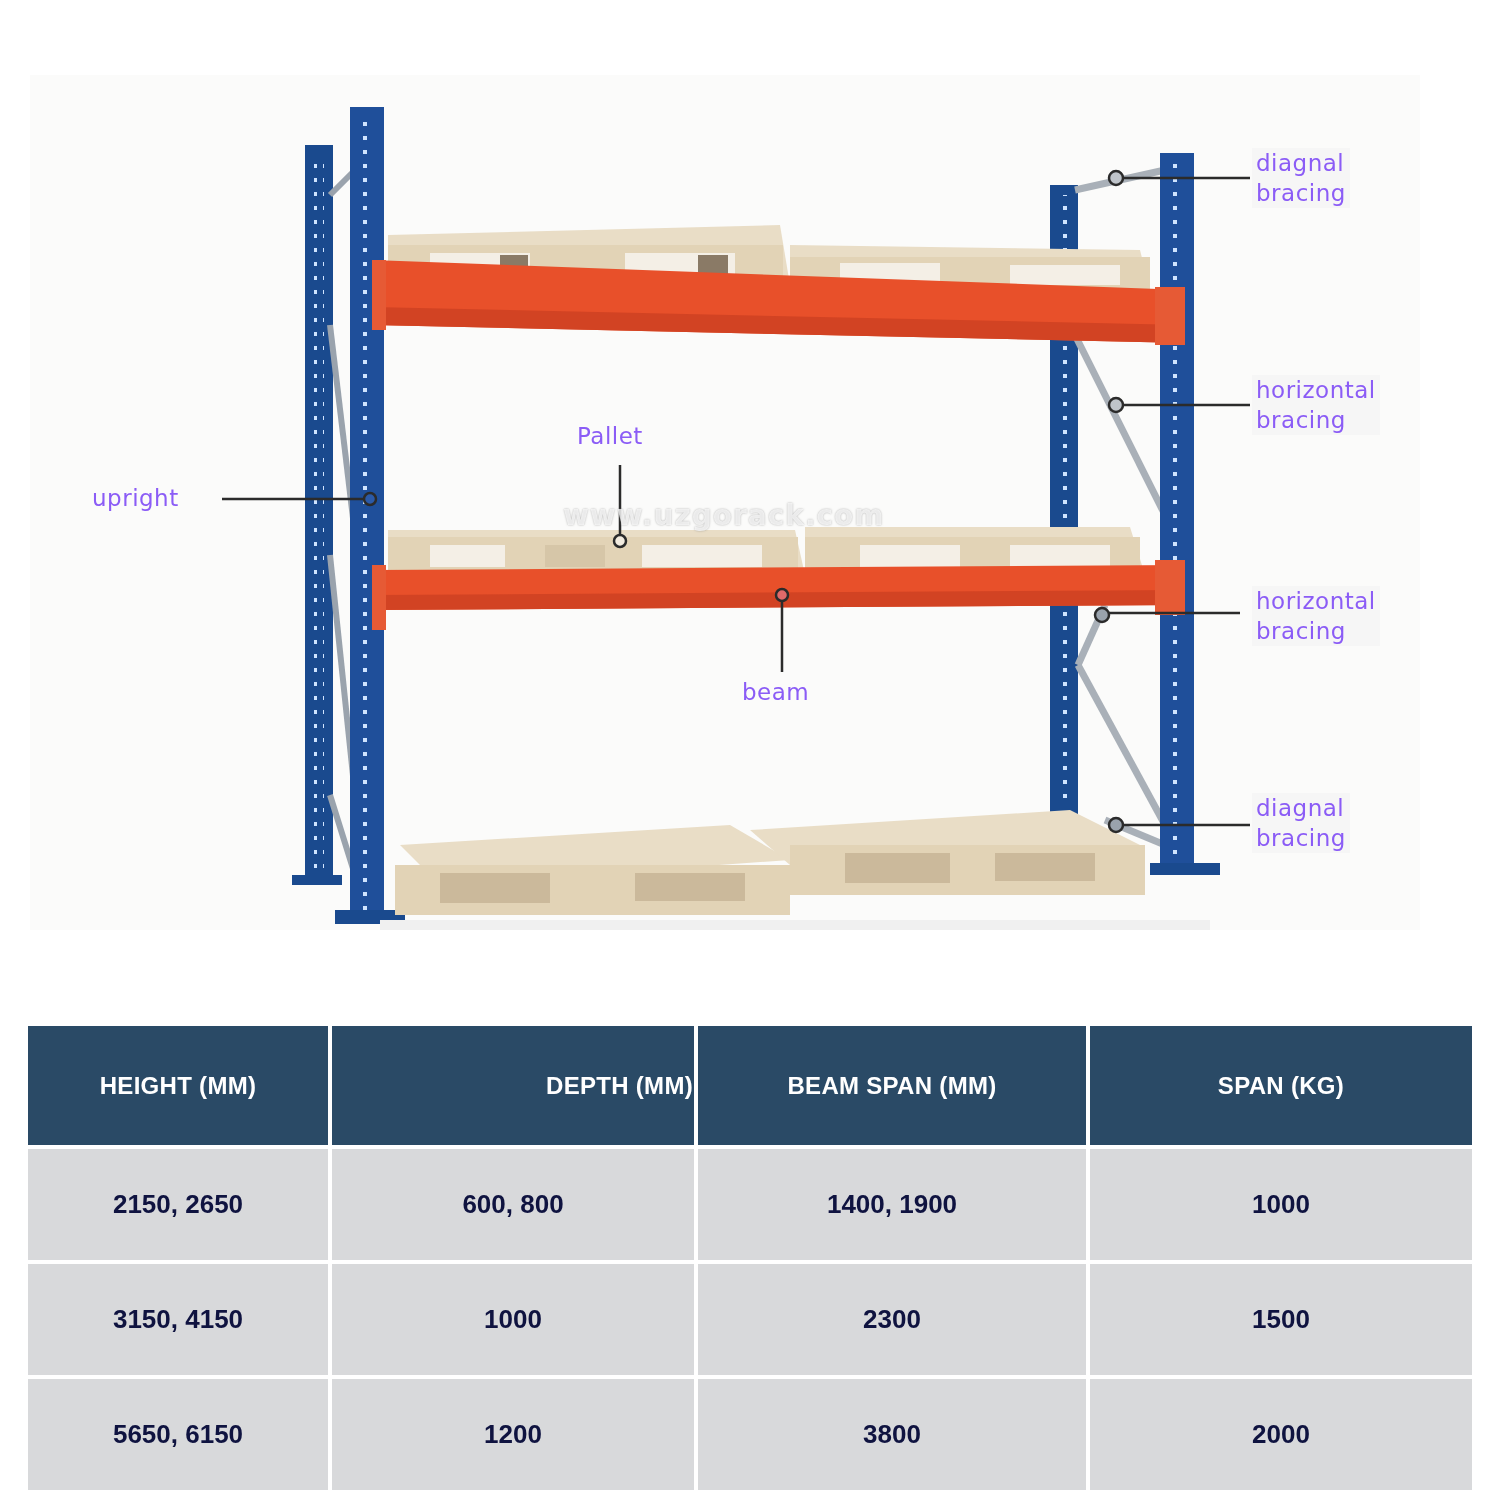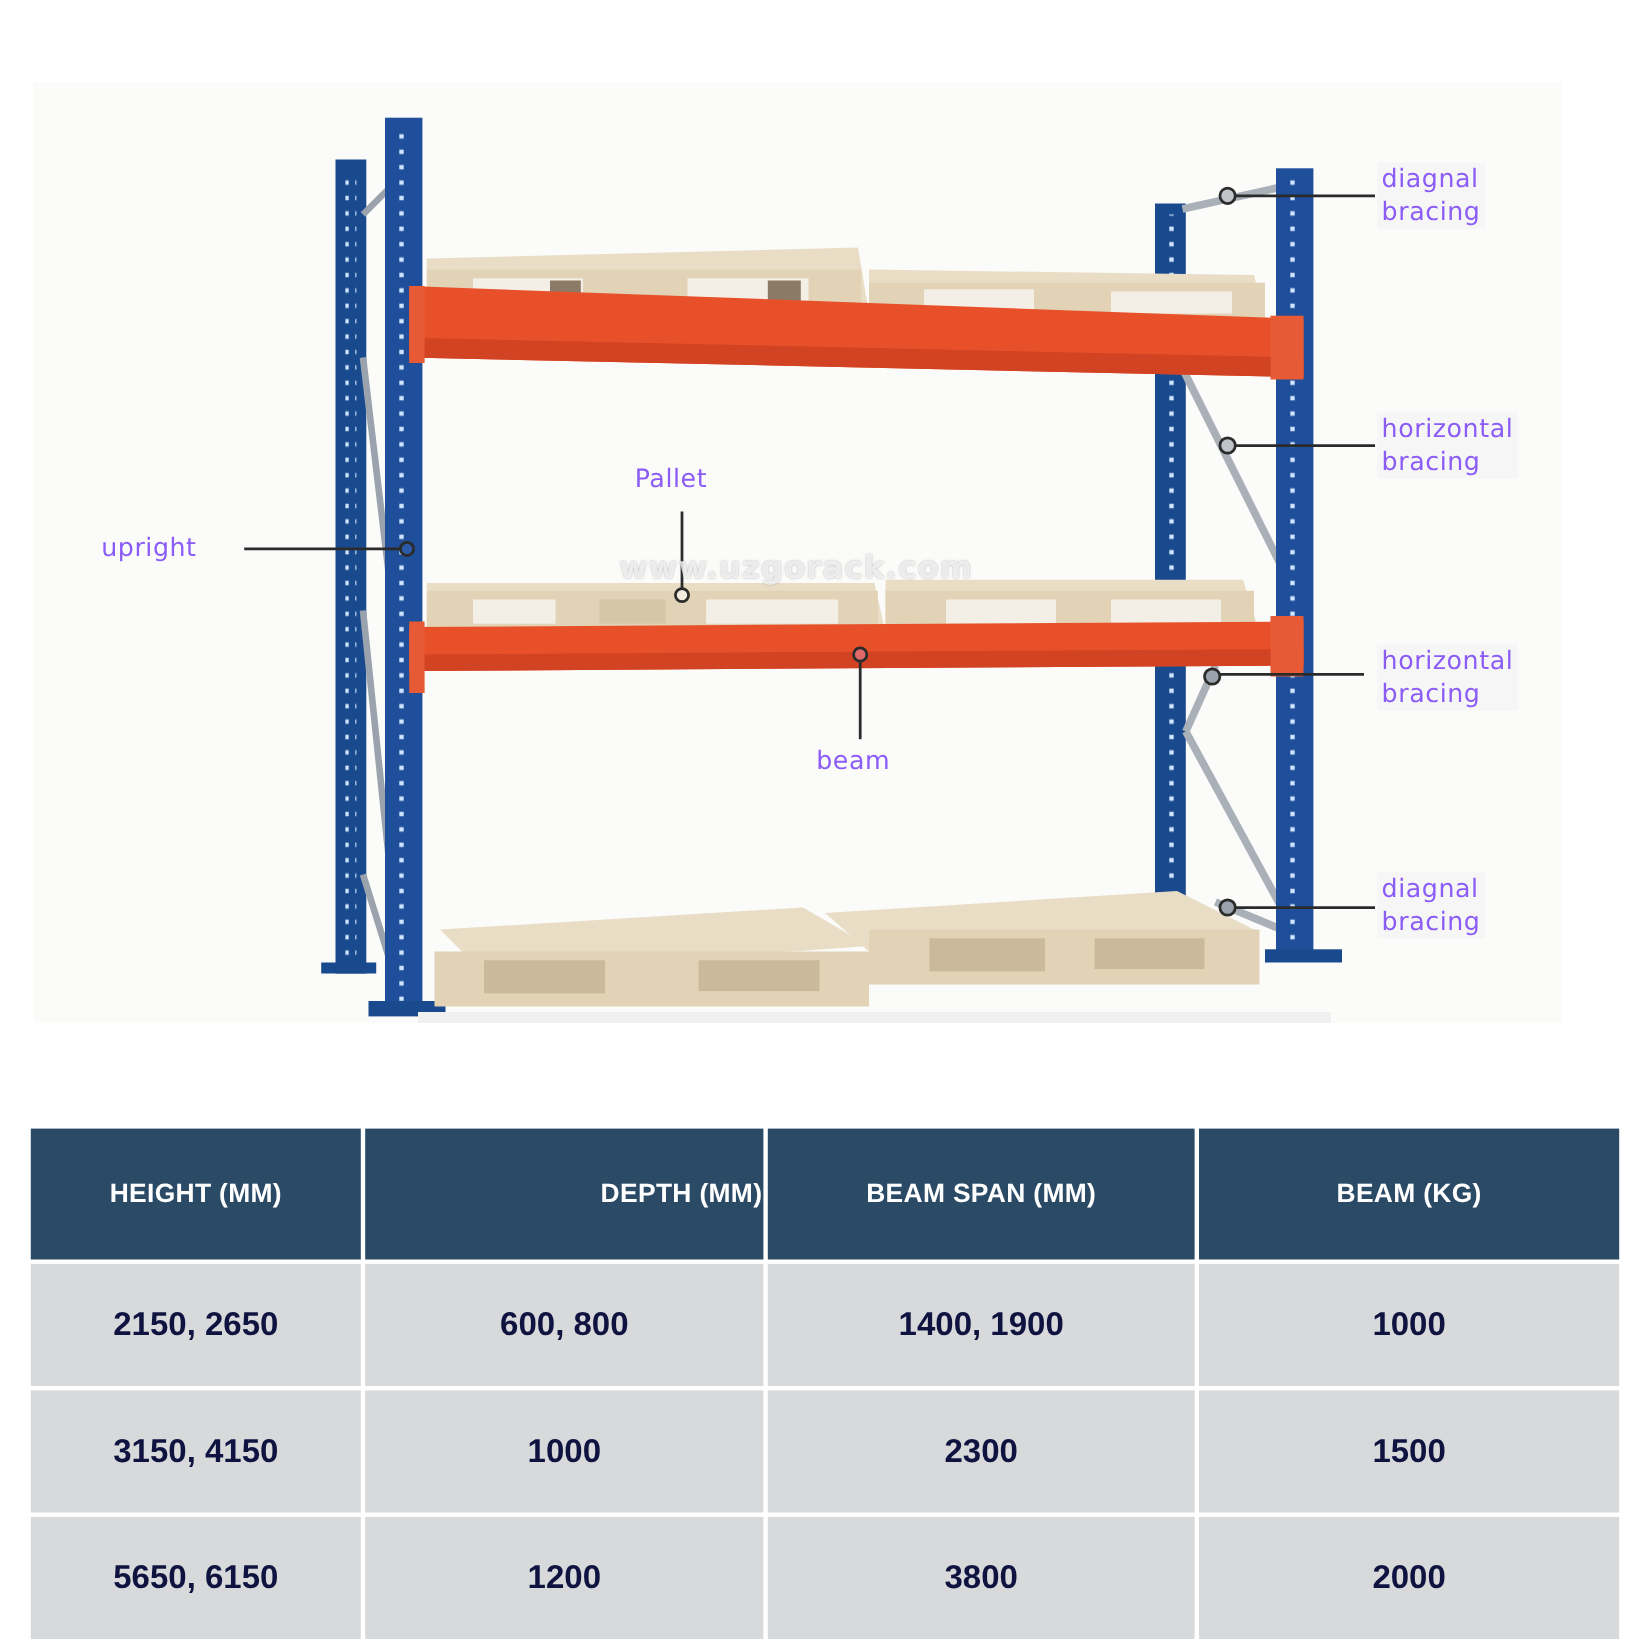--- a/index.html
+++ b/index.html
@@ -6,21 +6,21 @@
   body { width: 1500px; height: 1500px; position: relative; overflow: hidden; font-family: "DejaVu Sans", sans-serif; }
   .diagram { position: absolute; left: 30px; top: 75px; width: 1390px; height: 855px; background: #fbfbfa; }
   .diagram svg { position: absolute; left: 0; top: 0; }
   .label { position: absolute; font-family: "DejaVu Sans", sans-serif; font-size: 23px; color: #8b5cf6; line-height: 30px; letter-spacing: 0.5px; }
   .label.bg { background: #f6f6f6; padding: 0 4px; }
   .watermark { position: absolute; left: 490px; top: 424px; font-family: "DejaVu Sans", sans-serif; font-size: 28px; font-weight: bold; color: rgba(255,255,255,0.75); text-shadow: 0 0 2px rgba(120,120,120,0.6); letter-spacing: 1px; margin-left: 43px; }
 
   .spec-table { position: absolute; left: 24px; top: 1022px; width: 1452px; border-collapse: separate; border-spacing: 4px; table-layout: fixed; }
   .spec-table th, .spec-table td { text-align: center; font-family: "Liberation Sans", sans-serif; font-weight: bold; }
   .spec-table th { background: #2a4a66; color: #ffffff; height: 117px; font-size: 24px; letter-spacing: 0.3px; }
-  .spec-table td { background: #d8d9db; color: #0f1340; height: 109px; font-size: 30px; }
+  .spec-table td { background: #d8d9db; color: #0f1340; height: 109px; font-size: 26px; }
 </style>
 </head>
 <body>
 
 <div class="diagram">
   <svg width="1390" height="855" viewBox="0 0 1390 855">
     <defs>
       <pattern id="holes" x="0" y="0" width="10" height="14" patternUnits="userSpaceOnUse">
         <rect x="3" y="5" width="4" height="4" fill="#cfe4ff"></rect>
       </pattern>
@@ -156,21 +156,21 @@
     <div>bracing</div>
   </div>
 </div>
 
 <table class="spec-table">
   <thead>
     <tr>
       <th style="width:298px;">HEIGHT (MM)</th>
       <th style="width:360px;text-align:right;">DEPTH (MM)</th>
       <th style="width:386px;">BEAM SPAN (MM)</th>
-      <th style="width:380px;">BEAM (KG)</th>
+      <th style="width:380px;">SPAN (KG)</th>
     </tr>
   </thead>
   <tbody>
     <tr>
       <td>2150, 2650</td>
       <td>600, 800</td>
       <td>1400, 1900</td>
       <td>1000</td>
     </tr>
     <tr>

